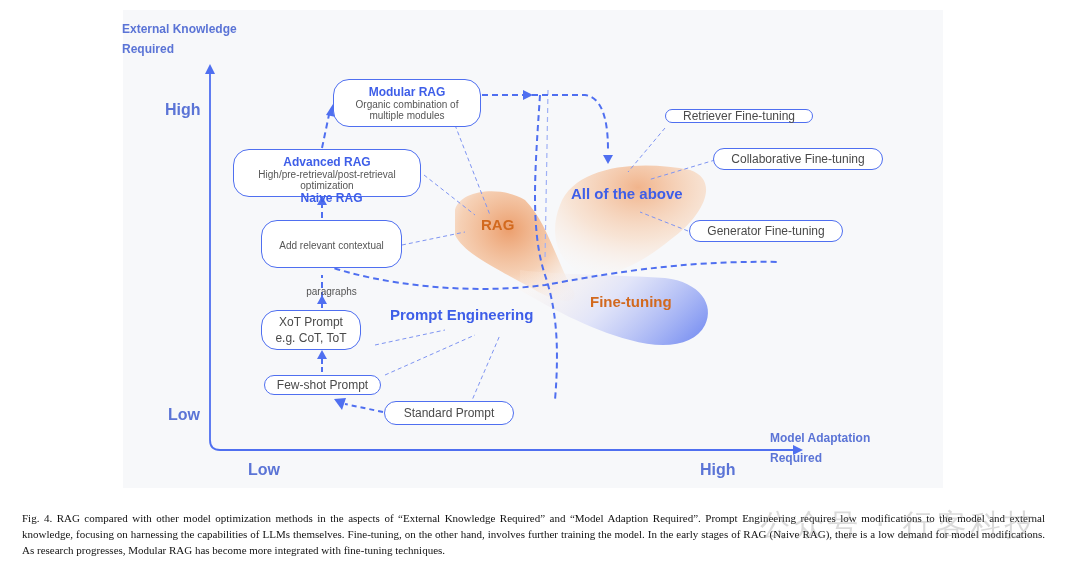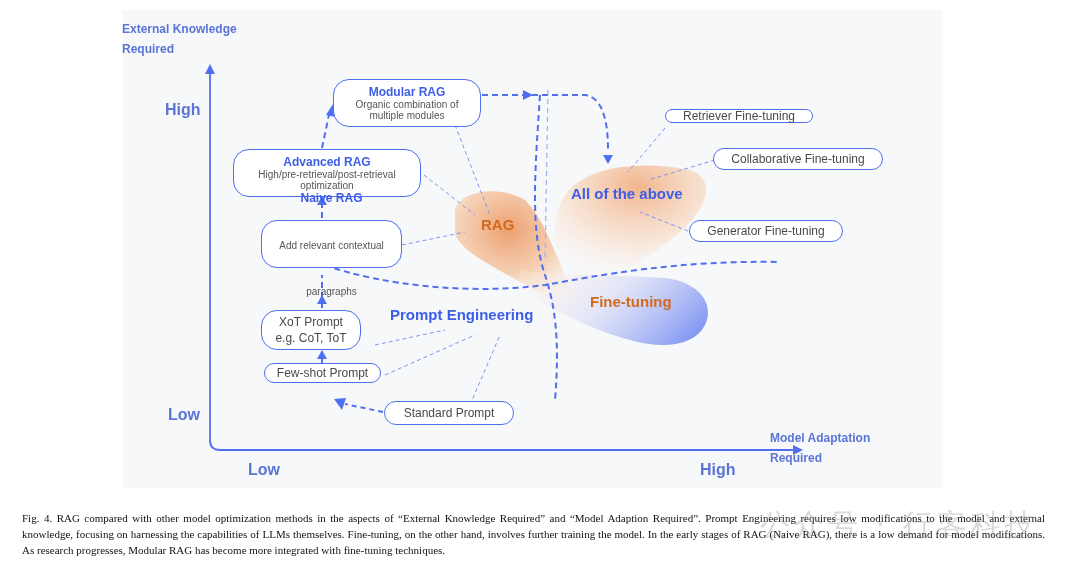--- a/index.html
+++ b/index.html
@@ -134,21 +134,21 @@
 <div class="node" style="left:261px; top:220px; width:141px; height:48px;gap:35px;">
   <div class="title">Naive RAG</div>
   <div class="desc">Add relevant contextual</div>
   <div class="desc">paragraphs</div>
 </div>
 
 <div class="node" style="left:261px; top:310px; width:100px; height:40px;">
   <div class="plain">XoT Prompt</div>
   <div class="plain">e.g. CoT, ToT</div>
 </div>
-<div class="pill" style="left:264px; top:363px; width:117px; height:20px;">Few-shot Prompt</div>
+<div class="pill" style="left:264px; top:375px; width:117px; height:20px;">Few-shot Prompt</div>
 <div class="pill" style="left:384px; top:401px; width:130px; height:24px;">Standard Prompt</div>
 
 <div class="region-label" style="left:481px; top:216px; font-size:15px; color:#d2691e;">RAG</div>
 <div class="region-label" style="left:390px; top:306px; font-size:15px; color:#3e5ee8;">Prompt Engineering</div>
 <div class="region-label" style="left:590px; top:293px; font-size:15px; color:#d2691e;">Fine-tuning</div>
 <div class="region-label" style="left:571px; top:185px; font-size:15px; color:#3e5ee8;">All of the above</div>
 
 <div class="pill" style="left:665px; top:109px; width:148px; height:14px;">Retriever Fine-tuning</div>
 <div class="pill" style="left:713px; top:148px; width:170px; height:22px;">Collaborative Fine-tuning</div>
 <div class="pill" style="left:689px; top:220px; width:154px; height:22px;">Generator Fine-tuning</div>

